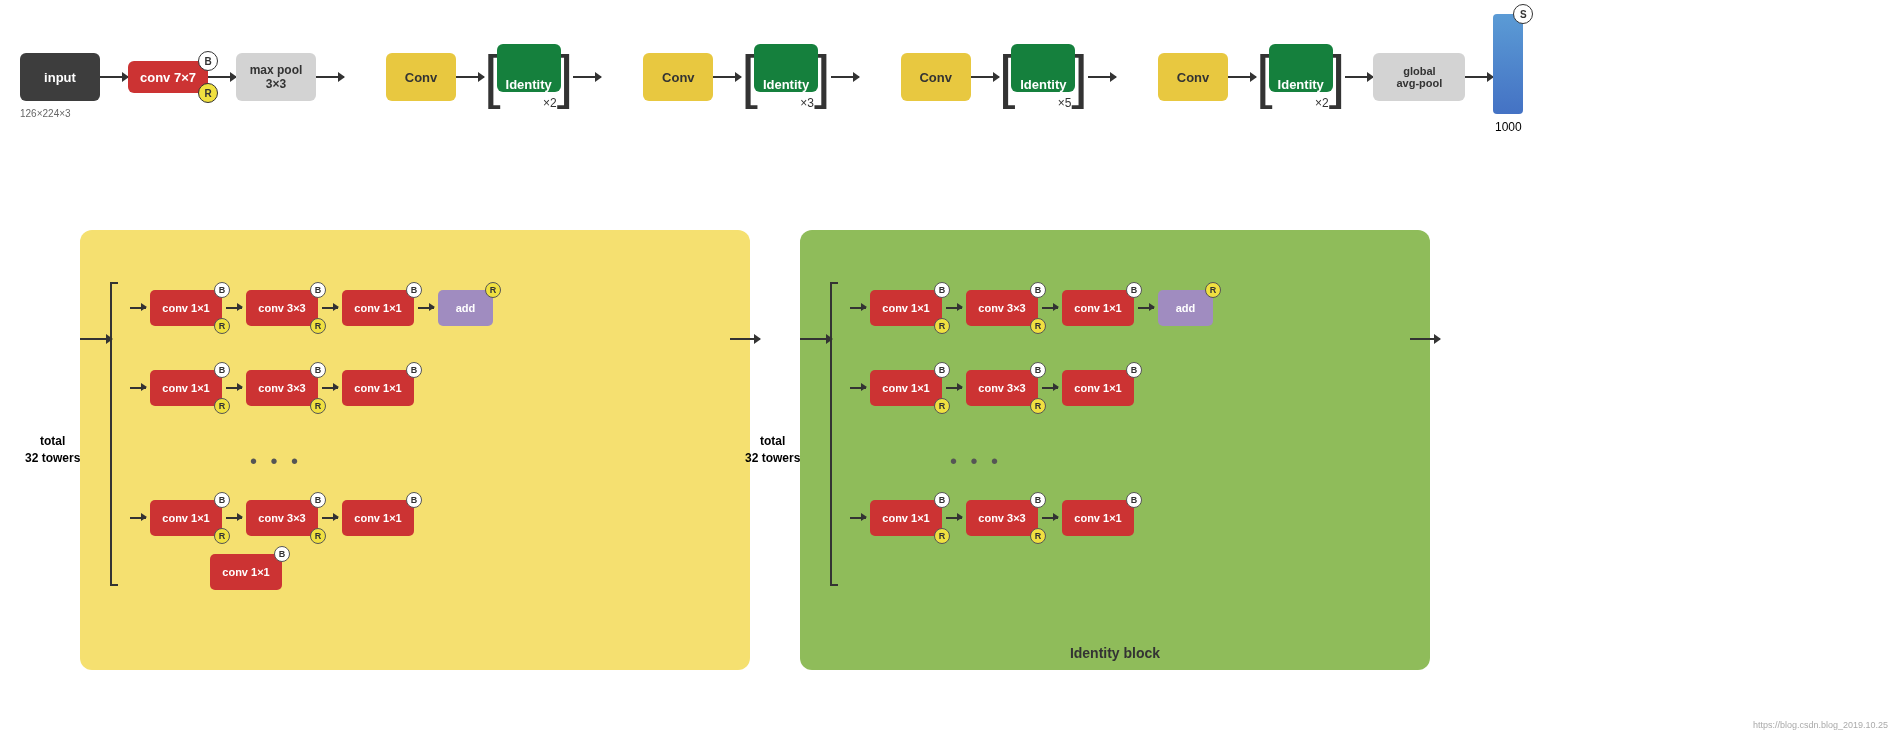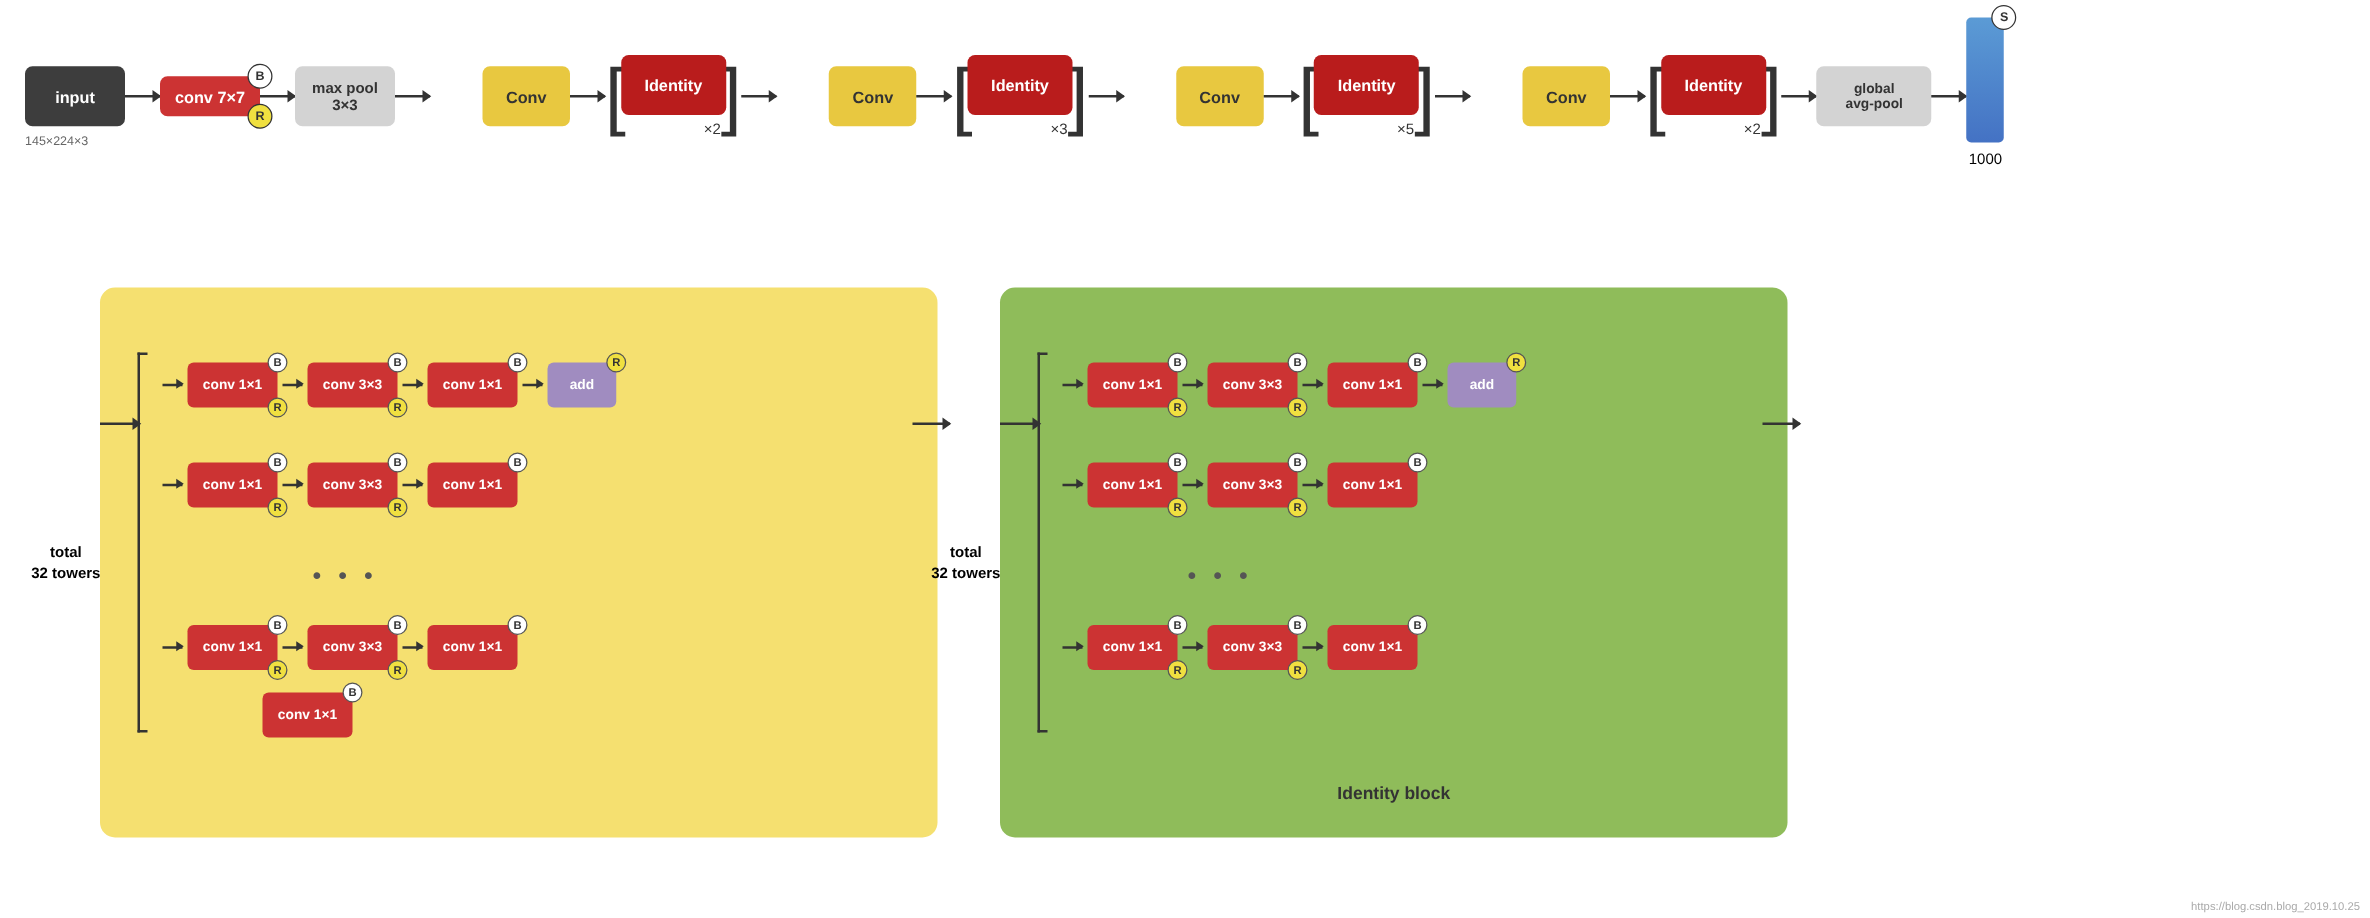--- a/index.html
+++ b/index.html
@@ -57,24 +57,25 @@
 
     .node-conv-yellow {
       background: #e8c840;
       color: #333;
       width: 70px;
       height: 48px;
       margin-left: 42px;
     }
 
     .node-identity {
-      background: #b91c1c;
+      background: #15803d;
       color: #fff;
-      width: 84px;
+      width: 64px;
       height: 48px;
+      align-items: flex-end;
     }
 
     .node-global {
       background: #d3d3d3;
       color: #333;
       width: 92px;
       height: 48px;
       font-size: 11px;
       text-align: center;
     }
@@ -296,21 +297,21 @@
   </style>
 </head>
 <body>
 
 <div id="top-diagram">
 
   <div style="position:relative; display:flex; flex-direction:column; align-items:center;">
     <div class="node node-input">
       <span>input</span>
     </div>
-    <div class="input-sublabel">145×224×3</div>
+    <div class="input-sublabel">126×224×3</div>
   </div>
 
   <div class="arrow"></div>
 
   <div style="position:relative;">
     <div class="node node-conv-red">
       <span>conv 7×7</span>
     </div>
     <div class="badge badge-b">B</div>
     <div class="badge badge-r">R</div>
@@ -623,16 +624,16 @@
       <div style="width:16px; height:2px; background:#333; position:relative; flex-shrink:0;">
         <div style="position:absolute; right:-1px; top:-4px; border-left:6px solid #333; border-top:4px solid transparent; border-bottom:4px solid transparent;"></div>
       </div>
       <div class="mini-node mini-red">
         <span>conv 1×1</span>
         <div class="mini-badge mini-badge-b">B</div>
       </div>
     </div>
 
   </div>
-  <div class="block-title" style="position:absolute; bottom:28px; left:0; width:100%; text-align:center;">Identity block</div>
+  <div class="block-title" style="position:absolute; bottom:9px; left:0; width:100%; text-align:center;">Identity block</div>
 </div>
 
 <div class="url-text">https://blog.csdn.blog_2019.10.25</div>
 
 </body></html>

